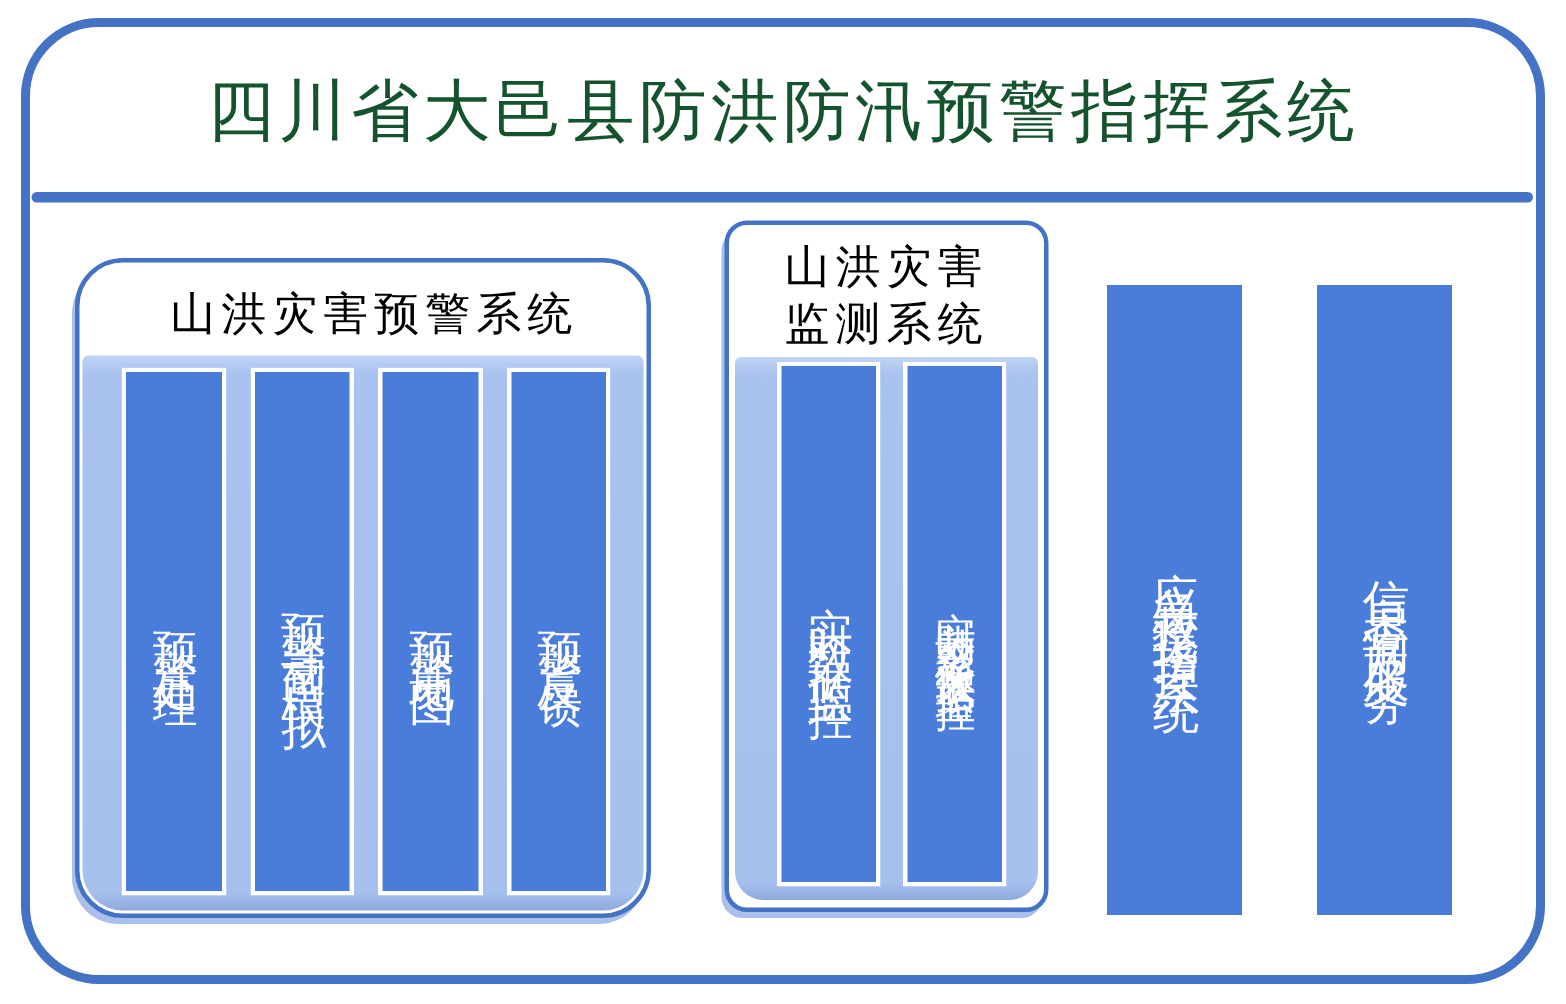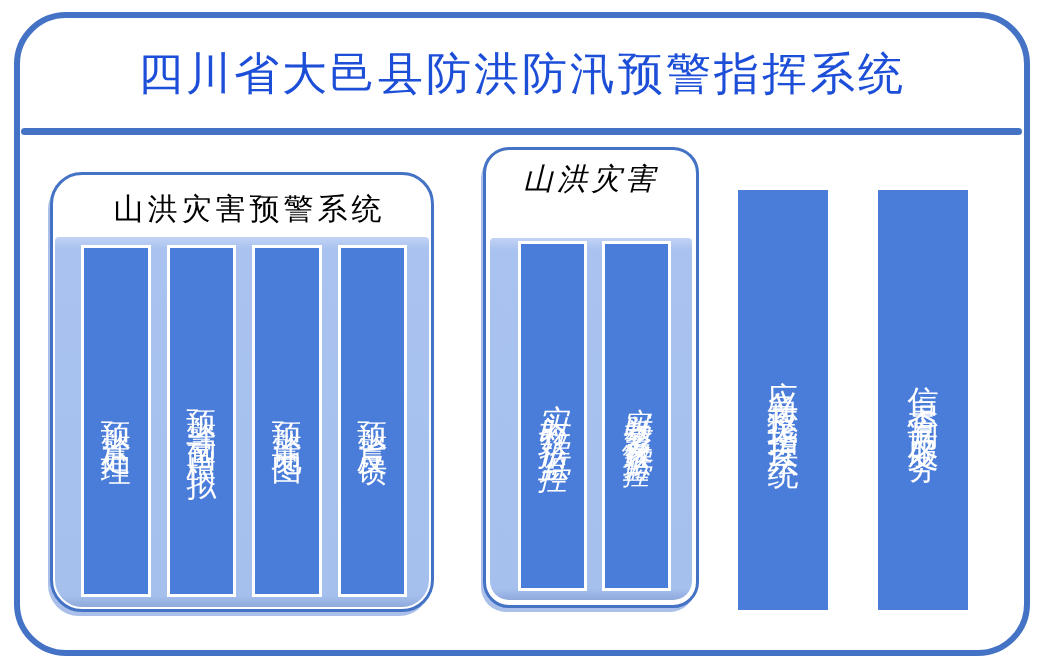--- a/index.html
+++ b/index.html
@@ -14,39 +14,39 @@
   .frame{
     position:absolute;left:14px;top:12px;right:14px;bottom:13px;
     border:6px solid #4472C4;border-radius:52px;
     background:transparent;
   }
   
   .title{
     position:absolute;left:0;right:0;top:44px;
     text-align:center;
     font-size:45px;letter-spacing:3px;
-    color:#1d4ed8;
+    color:#14532d;
     font-family:"Liberation Sans","DejaVu Sans",sans-serif;
     white-space:nowrap;
   }
   
   .divider{
     position:absolute;left:21px;top:128px;width:1001px;height:7px;
     background:#4472C4;border-radius:4px;
   }
   
   .group{
     position:absolute;
     background:#ffffff;
     border:3px solid #4472C4;
     box-sizing:border-box;
     box-shadow:-3px 5px 0 -1px #AABFE9;
   }
   .group1{left:50px;top:172px;width:384px;height:440px;border-radius:32px;}
-  .group2{left:483px;top:147px;width:216px;height:461px;border-radius:26px;font-style:italic;}
+  .group2{left:483px;top:147px;width:216px;height:461px;border-radius:15px;}
   .group-header{
     position:absolute;left:0;right:0;top:0;
     text-align:center;color:#000000;
     font-family:"DejaVu Serif","Liberation Serif",serif;
     font-size:30px;letter-spacing:4px;
     white-space:nowrap;
   }
   .group1 .group-header{top:14px;margin-left:15px;}
   .group2 .group-header{top:10px;line-height:38px;}
   .panel{
@@ -111,20 +111,21 @@
       </div>
       <div class="bar">
         <span class="vtext">预警反馈</span>
       </div>
     </div>
   </section>
 
   <section class="group group2">
     <div class="group-header">
       <div>山洪灾害</div>
+      <div>监测系统</div>
     </div>
     <div class="panel"></div>
     <div class="bars">
       <div class="bar">
         <span class="vtext">实时数据监控</span>
       </div>
       <div class="bar">
         <span class="vtext dense">实时动态影像数据监控</span>
       </div>
     </div>

